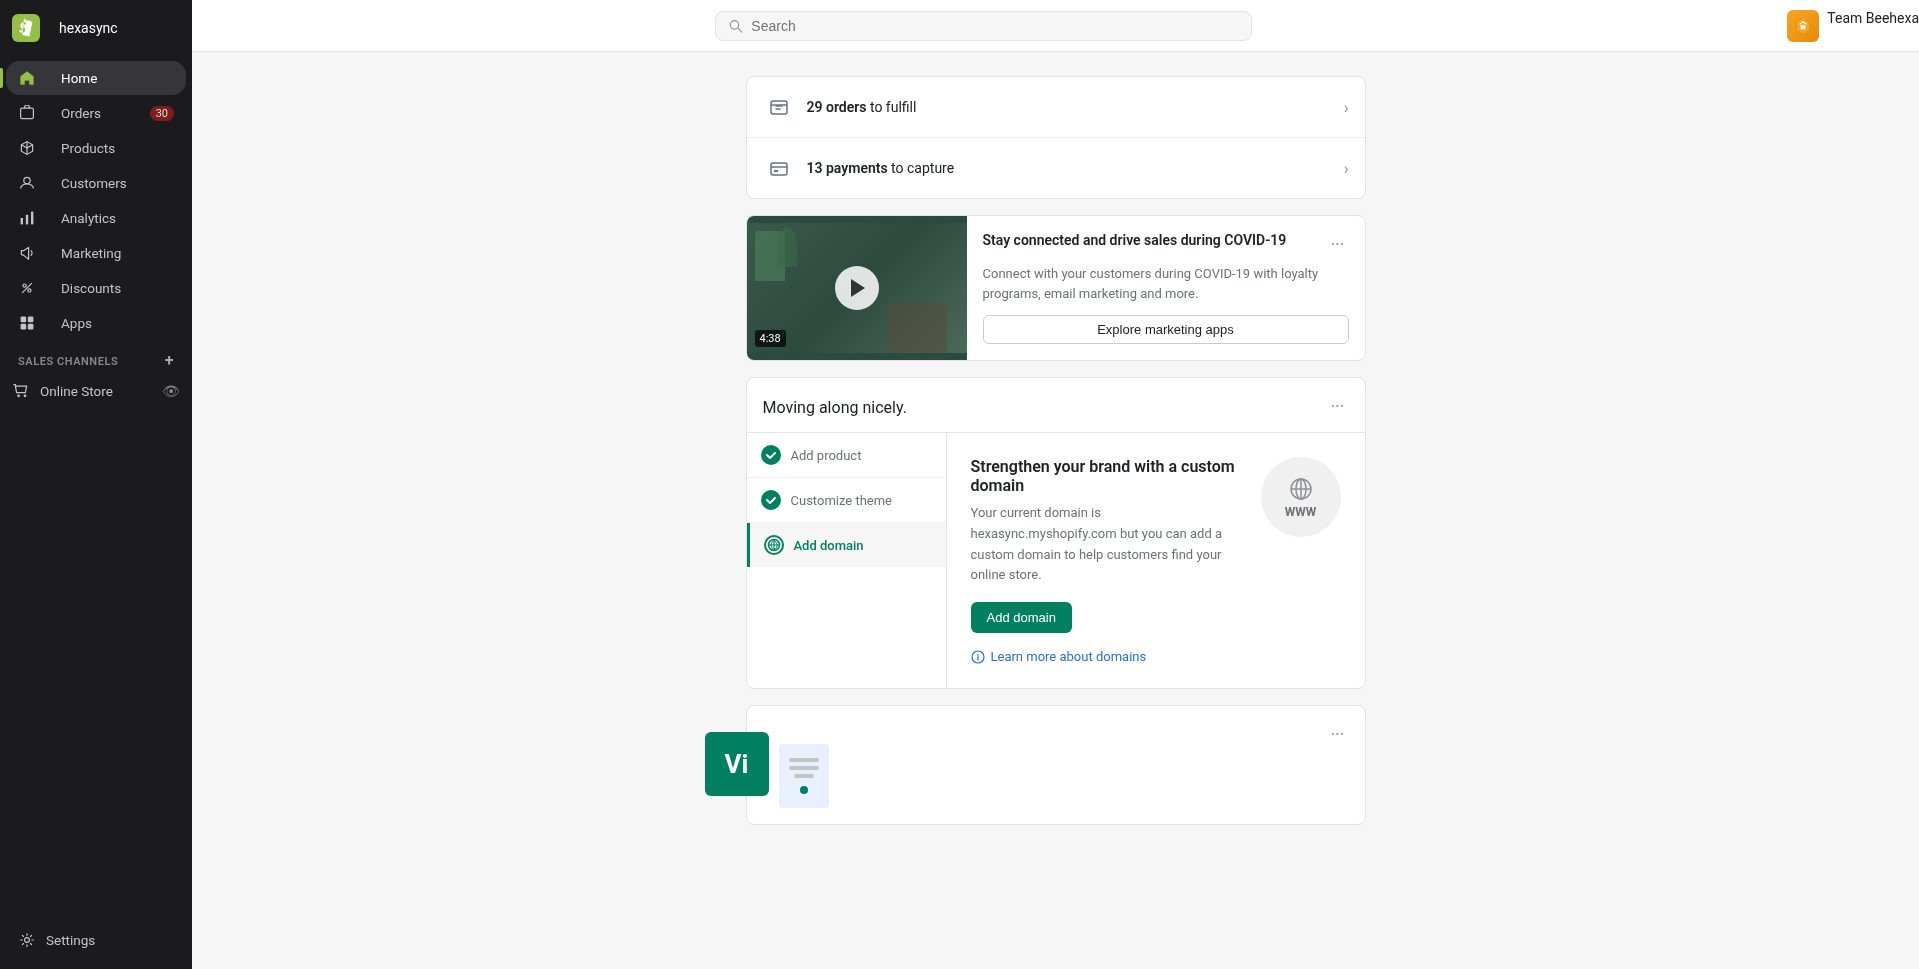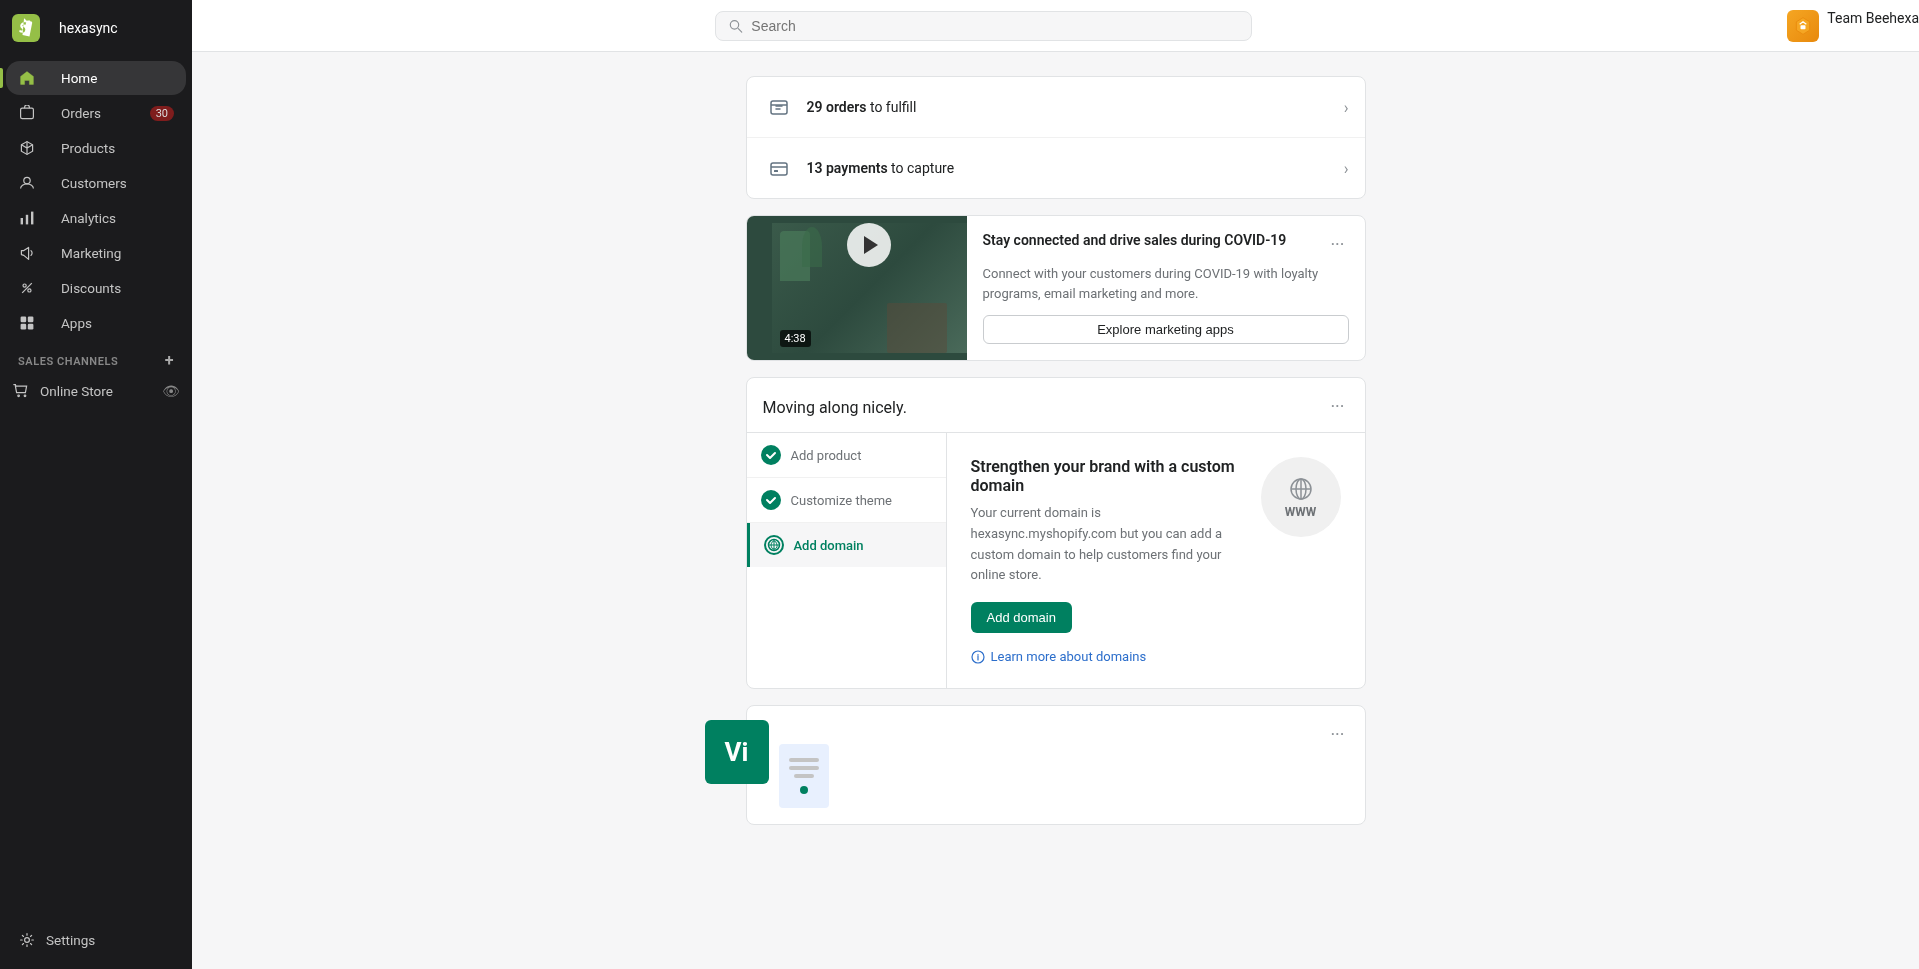--- a/index.html
+++ b/index.html
@@ -268,24 +268,23 @@
       align-items: center;
       justify-content: center;
       overflow: hidden;
     }
 
     .video-bg {
       width: 100%;
       height: 130px;
       background: linear-gradient(135deg, #3a5a4a 0%, #2d4a3e 50%, #4a6a5a 100%);
       display: flex;
-      align-items: flex-start;
+      align-items: center;
       justify-content: center;
       position: relative;
-      margin-left: 25px;
     }
 
     .play-btn {
       width: 44px;
       height: 44px;
       background: rgba(255,255,255,0.85);
       border-radius: 50%;
       display: flex;
       align-items: center;
       justify-content: center;
@@ -508,21 +507,21 @@
       background: #008060;
       border-radius: 6px;
       display: flex;
       align-items: center;
       justify-content: center;
       color: white;
       font-size: 26px;
       font-weight: 700;
       position: absolute;
       right: 60px;
-      bottom: 24px;
+      bottom: 12px;
     }
   </style>
 </head>
 <body>
 
 <div id="sidebar">
   <div class="sidebar-header">
     <svg class="shopify-logo" viewBox="0 0 28 28" fill="none" xmlns="http://www.w3.org/2000/svg">
       <rect width="28" height="28" rx="6" fill="#95bf47"></rect>
       <path d="M18.5 7.5c-.1-.7-.6-1-1.1-1-.5 0-2.7.2-2.7.2s-1.8-1.8-2-2c-.2-.2-.6-.1-.7-.1L10.5 21l7 1.5s2.7-13.4 2.7-13.8c0-.4-.3-.9-.7-1.2zM14.2 8.5l-.8 2.4c0 0-.7-.4-1.6-.4-1.3 0-1.4.8-1.4 1 0 1.1 2.9 1.5 2.9 4 0 2-1.3 3.3-3 3.3-2.1 0-3.1-1.3-3.1-1.3l.6-1.8s1.1.9 2 .9c.6 0 .8-.5.8-.8 0-1.4-2.4-1.5-2.4-3.7 0-1.9 1.4-3.8 4.1-3.8.9 0 1.9.3 1.9.2z" fill="white"></path>

